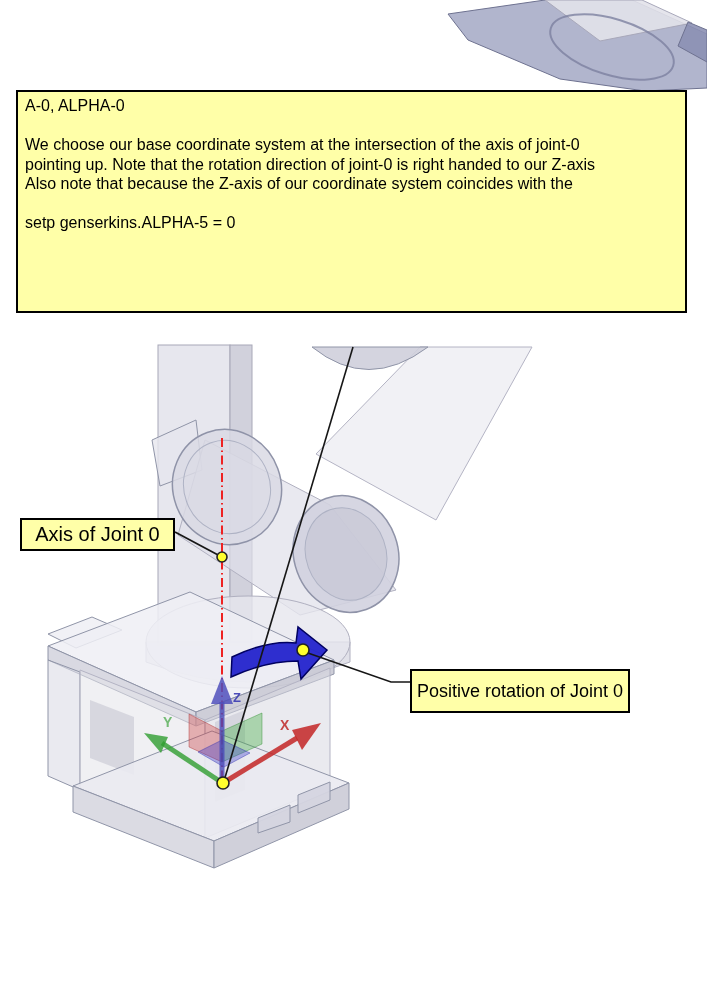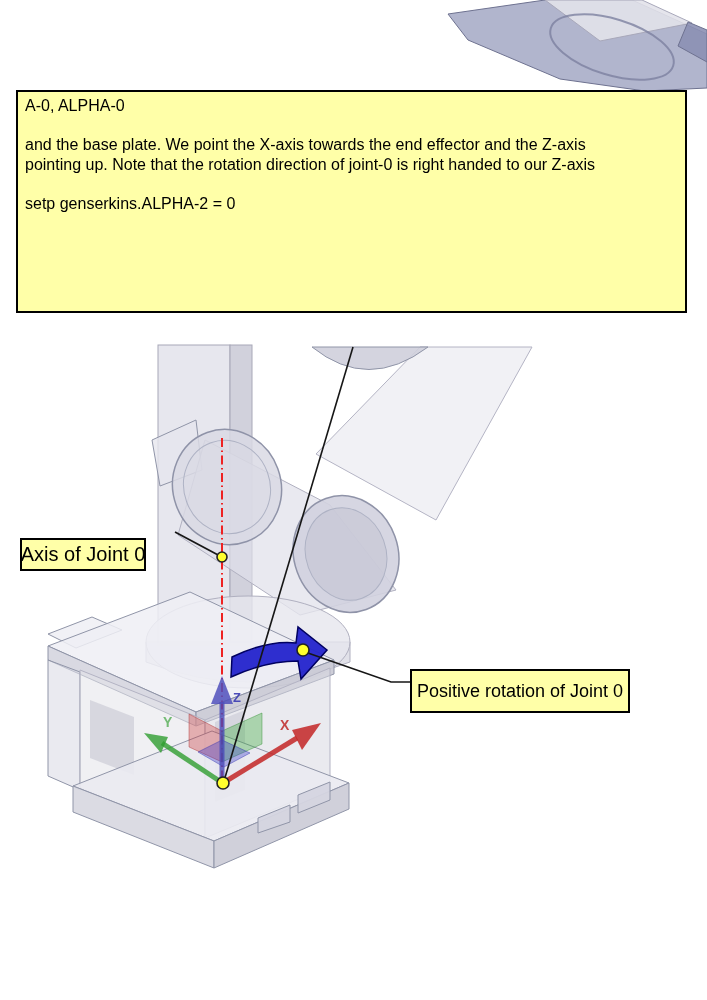--- a/index.html
+++ b/index.html
@@ -13,21 +13,21 @@
     background:#ffffa8; border:2px solid #000000; box-sizing:border-box;
     padding:4px 4px 8px 7px; font-size:16px; line-height:19.5px;
   }
   .info-line { white-space:nowrap; }
   .spacer { height:19.5px; }
   .callout {
     position:absolute; background:#ffffa8; border:2px solid #000000;
     box-sizing:border-box; display:flex; align-items:center; justify-content:center;
     white-space:nowrap; overflow:hidden;
   }
-  #axis-callout { left:20px; top:518px; width:126px; height:33px; font-size:20px;margin-top:20px; }
+  #axis-callout { left:20px; top:518px; width:155px; height:33px; font-size:20px; }
   #rotation-callout { left:410px; top:669px; width:220px; height:44px; font-size:18px; }
   .svg-axis-label { font-family:"Liberation Sans", sans-serif; font-weight:bold; }
 </style>
 </head>
 <body>
 
 <div class="figure">
 
   <svg width="707" height="1000" viewBox="0 0 707 1000">
 
@@ -114,24 +114,25 @@
     <g fill="#ffff2e" stroke="#222222" stroke-width="1.6">
       <circle cx="222" cy="557" r="5"></circle>
       <circle cx="303" cy="650" r="6"></circle>
       <circle cx="223" cy="783" r="6"></circle>
     </g>
   </svg>
 
   <div class="info-box">
     <div class="info-line">A-0, ALPHA-0</div>
     <div class="spacer"></div>
-    <div class="info-line">and the base plate. We point the X-axis towards the end effector and the Z-axis</div>
+    <div class="info-line">We choose our base coordinate system at the intersection of the axis of joint-0</div>
     <div class="info-line">pointing up. Note that the rotation direction of joint-0 is right handed to our Z-axis</div>
+    <div class="info-line">Also note that because the Z-axis of our coordinate system coincides with the</div>
     <div class="spacer"></div>
-    <div class="info-line">setp genserkins.ALPHA-2 = 0</div>
+    <div class="info-line">setp genserkins.ALPHA-5 = 0</div>
   </div>
 
   <div id="axis-callout" class="callout">
     <span>Axis of Joint 0</span>
   </div>
 
   <div id="rotation-callout" class="callout">
     <span>Positive rotation of Joint 0</span>
   </div>
 

